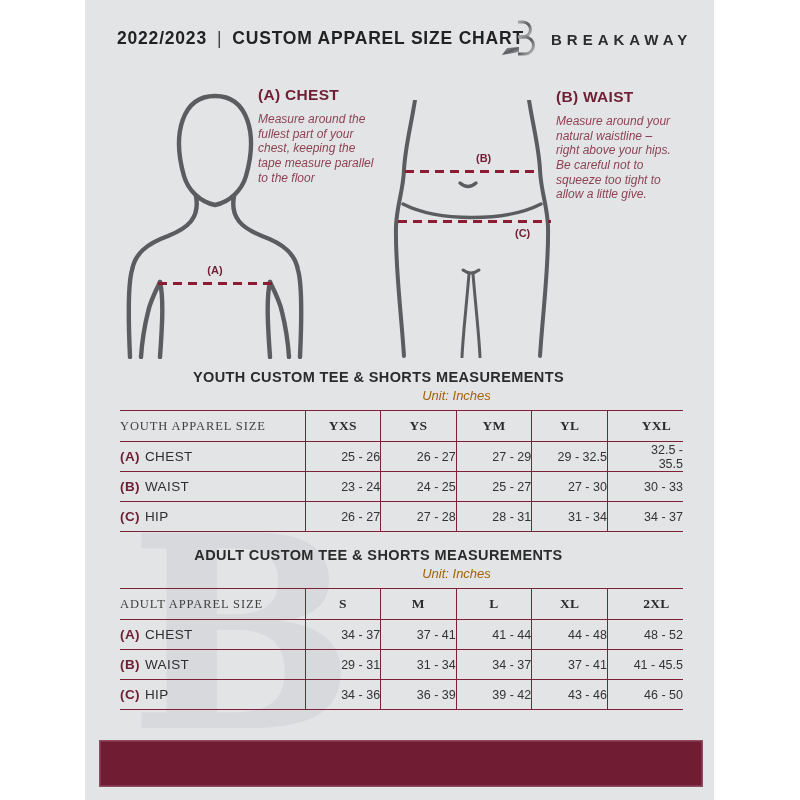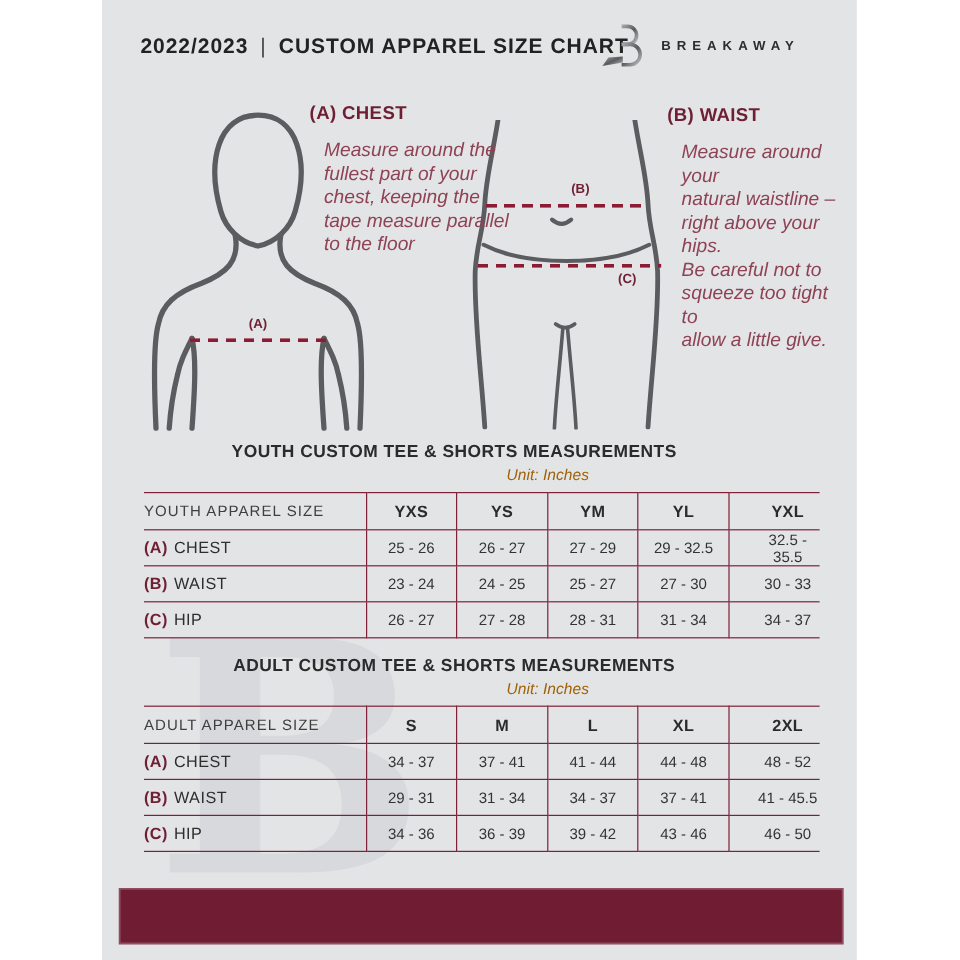--- a/index.html
+++ b/index.html
@@ -22,21 +22,21 @@
   
   .hdr-left{
     position:absolute;left:32px;top:28px;z-index:1;
     font-size:17.5px;font-weight:800;letter-spacing:.8px;color:#222;
     white-space:nowrap;
   }
   .hdr-left .divider{font-weight:300;color:#444;margin:0 10px;}
   .brand{position:absolute;left:412px;top:16px;z-index:1;display:flex;align-items:center;}
   .brand svg{display:block;}
   .brand-name{
-    font-size:11px;font-weight:700;letter-spacing:5px;color:#2d2d2d;margin-left:10px;
+    font-size:15px;font-weight:700;letter-spacing:5px;color:#2d2d2d;margin-left:10px;
   }
   
   svg.figure{position:absolute;z-index:1;}
   .fig-torso{left:37px;top:84px;}
   .fig-lower{left:308px;top:100px;}
   .dash{
     position:absolute;height:3px;z-index:1;
     background:repeating-linear-gradient(90deg,var(--maroon_line,#8c1c34) 0 9px,transparent 9px 15px);
   }
   .dash-a{left:73px;top:282px;width:114px;}
@@ -49,21 +49,21 @@
   .marker-a{left:73px;top:264px;width:114px;text-align:center;}
   .marker-b{left:391px;top:152px;}
   .marker-c{left:430px;top:227px;}
   
   .inst{position:absolute;z-index:1;}
   .inst h3{
     margin:0 0 8px 0;font-size:15.5px;font-weight:800;letter-spacing:.3px;
     color:var(--accent_maroon,#6e1f33);
   }
   .inst p{
-    margin:12px;font-size:16px;font-style:italic;line-height:1.22;
+    margin:0;font-size:12px;font-style:italic;line-height:1.22;
     color:var(--maroon_paragraph,#8e4355);white-space:pre-line;
   }
   .inst-a{left:173px;top:86px;width:180px;}
   .inst-b{left:471px;top:88px;width:160px;}
   .inst-c{left:471px;top:226px;width:160px;}
   
   .sec-title{
     position:absolute;left:0;width:587px;text-align:center;z-index:1;
     font-size:14.5px;font-weight:700;letter-spacing:.4px;color:#2b2b2b;
   }
@@ -81,30 +81,30 @@
   .t1{top:410px;} .t2{top:588px;}
   table.size-table col.c0{width:185px;}
   table.size-table col.cs{width:75.6px;}
   table.size-table td{
     border:1.6px solid var(--table_border,#7e2138);
     padding:0;vertical-align:middle;box-sizing:border-box;
   }
   table.size-table td:first-child{border-left:none;}
   table.size-table td:last-child{border-right:none;padding-left:22px;}
   table.size-table tr{height:30px;}
-  table.size-table tr.hrow{height:31px;}
+  table.size-table tr.hrow{height:31px;font-family:Liberation Serif, serif;}
   td.rowhead{
     font-size:12.5px;letter-spacing:.9px;color:#3f3f3f;padding-left:14px;
   }
   td.szhead{
     text-align:center;font-size:13.5px;font-weight:700;color:#2b2b2b;letter-spacing:.3px;
   }
   td.rowlabel{font-size:13.5px;color:#2e2e2e;padding-left:14px;letter-spacing:.4px;}
   td.rowlabel .pfx{font-weight:700;color:var(--accent_maroon,#6e1f33);margin-right:5px;}
-  td.val{text-align:center;font-size:12.5px;color:#333;}
+  td.val{text-align:right;font-size:12.5px;color:#333;}
   
   .footer-bar{
     position:absolute;left:14px;top:740px;width:604px;height:47px;z-index:2;
     background:var(--footer_bar,#701c33);
     box-shadow:inset 0 0 0 1.5px rgba(255,255,255,.22);
   }
 </style>
 </head>
 <body>
 

